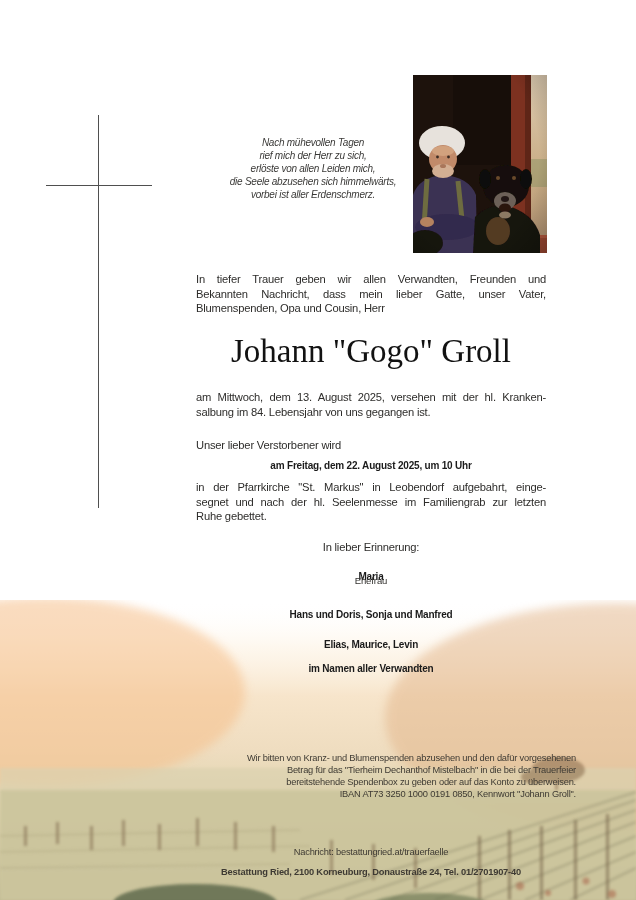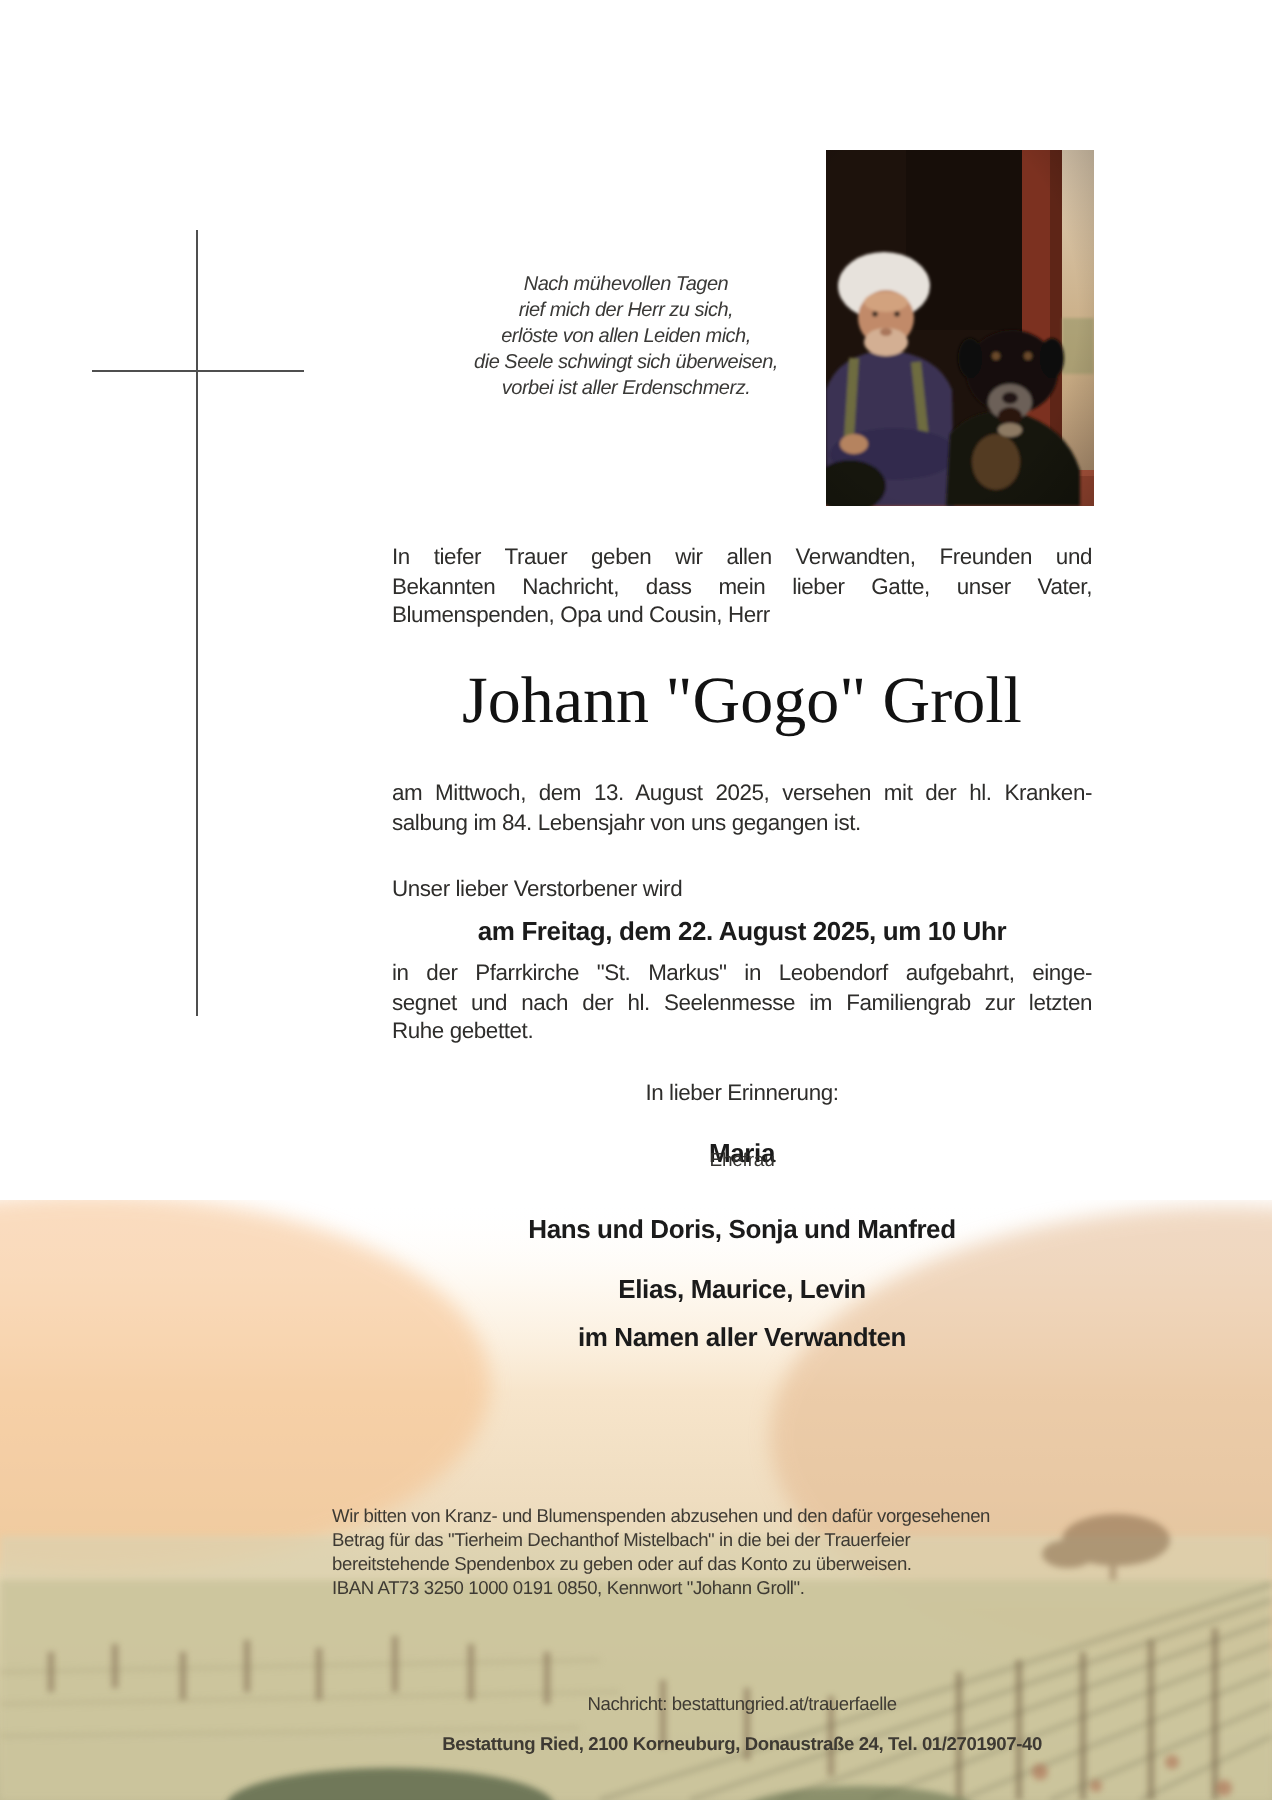--- a/index.html
+++ b/index.html
@@ -29,27 +29,27 @@
   .col{position:absolute;left:196px;width:350px;}
   .body-txt{font-size:11.2px;line-height:14.6px;letter-spacing:-0.2px;color:#2e2d2b;}
   .jl{display:block;text-align:justify;text-align-last:justify;}
   .jl.last{text-align:left;text-align-last:left;}
   .deceased-name{
     top:331px;text-align:center;
     font-family:"Liberation Serif",serif;
     font-size:33px;line-height:40px;color:#121212;font-weight:400;
   }
   .center{text-align:center;}
-  .bold-line{font-size:13px;font-weight:bold;color:#1b1b1b;letter-spacing:-0.2px;line-height:14px;}
+  .bold-line{font-size:10px;font-weight:bold;color:#1b1b1b;letter-spacing:-0.2px;line-height:14px;}
   .reg-line{font-size:11.2px;letter-spacing:-0.2px;line-height:14px;}
   .small-line{font-size:9.5px;letter-spacing:-0.1px;line-height:12px;color:#33322f;}
   
   .donation{
     position:absolute;left:166px;top:752px;width:410px;
-    text-align:left;font-size:9.3px;line-height:12px;letter-spacing:-0.2px;
+    text-align:right;font-size:9.3px;line-height:12px;letter-spacing:-0.2px;
     color:#3e3a33;
   }
   .donation span{display:block;}
   .footer-line{
     position:absolute;left:113px;width:516px;text-align:center;
     font-size:9.3px;letter-spacing:-0.2px;color:#3e3a33;line-height:12px;
   }
   
   .landscape{position:absolute;left:0;top:600px;width:636px;height:300px;}
 </style>
@@ -138,21 +138,21 @@
     </g>
   </svg>
 
   <div class="cross-v"></div>
   <div class="cross-h"></div>
 
   <div class="verse">
     <span>Nach mühevollen Tagen</span>
     <span>rief mich der Herr zu sich,</span>
     <span>erlöste von allen Leiden mich,</span>
-    <span>die Seele schwingt sich überweisen,</span>
+    <span>die Seele abzusehen sich himmelwärts,</span>
     <span>vorbei ist aller Erdenschmerz.</span>
   </div>
 
   <svg class="photo" viewBox="0 0 134 178" aria-label="elderly-man-with-black-dog-at-window">
     <defs>
       <filter id="pblur" x="-20%" y="-20%" width="140%" height="140%">
           <feGaussianBlur stdDeviation="0.7"></feGaussianBlur>
         </filter>
       <linearGradient id="edgeGrad" x1="0" y1="0" x2="0" y2="1">
         <stop offset="0" stop-color="#ddcbb1"></stop>

